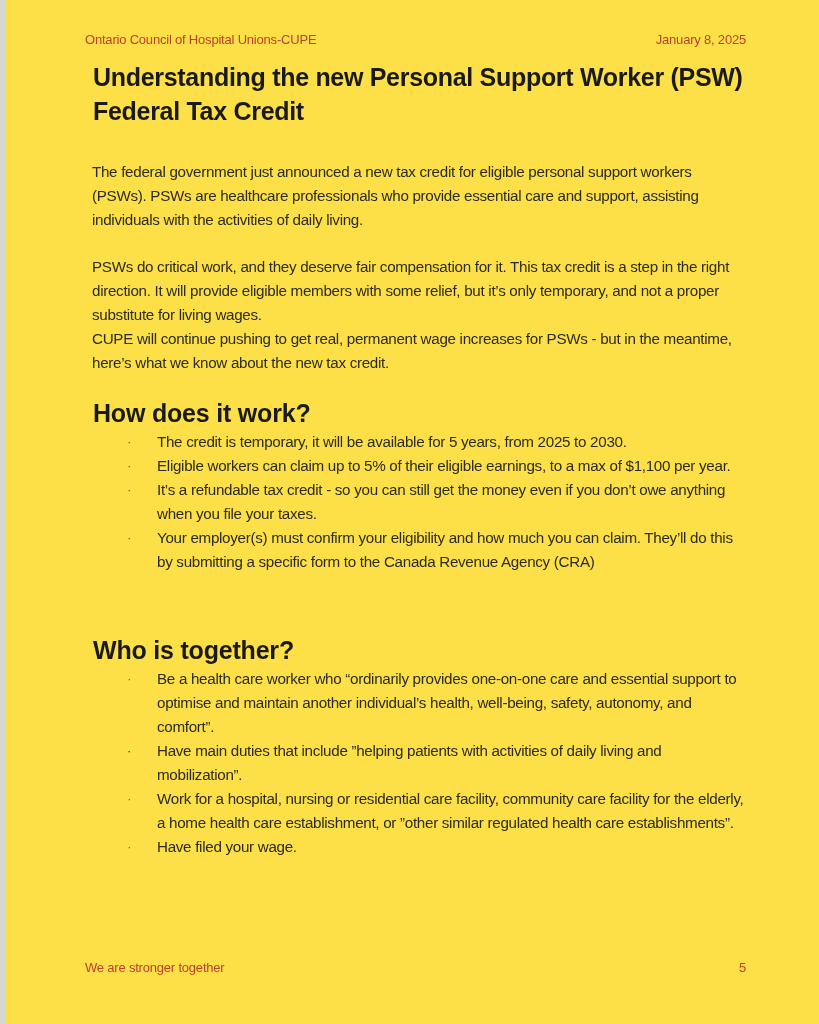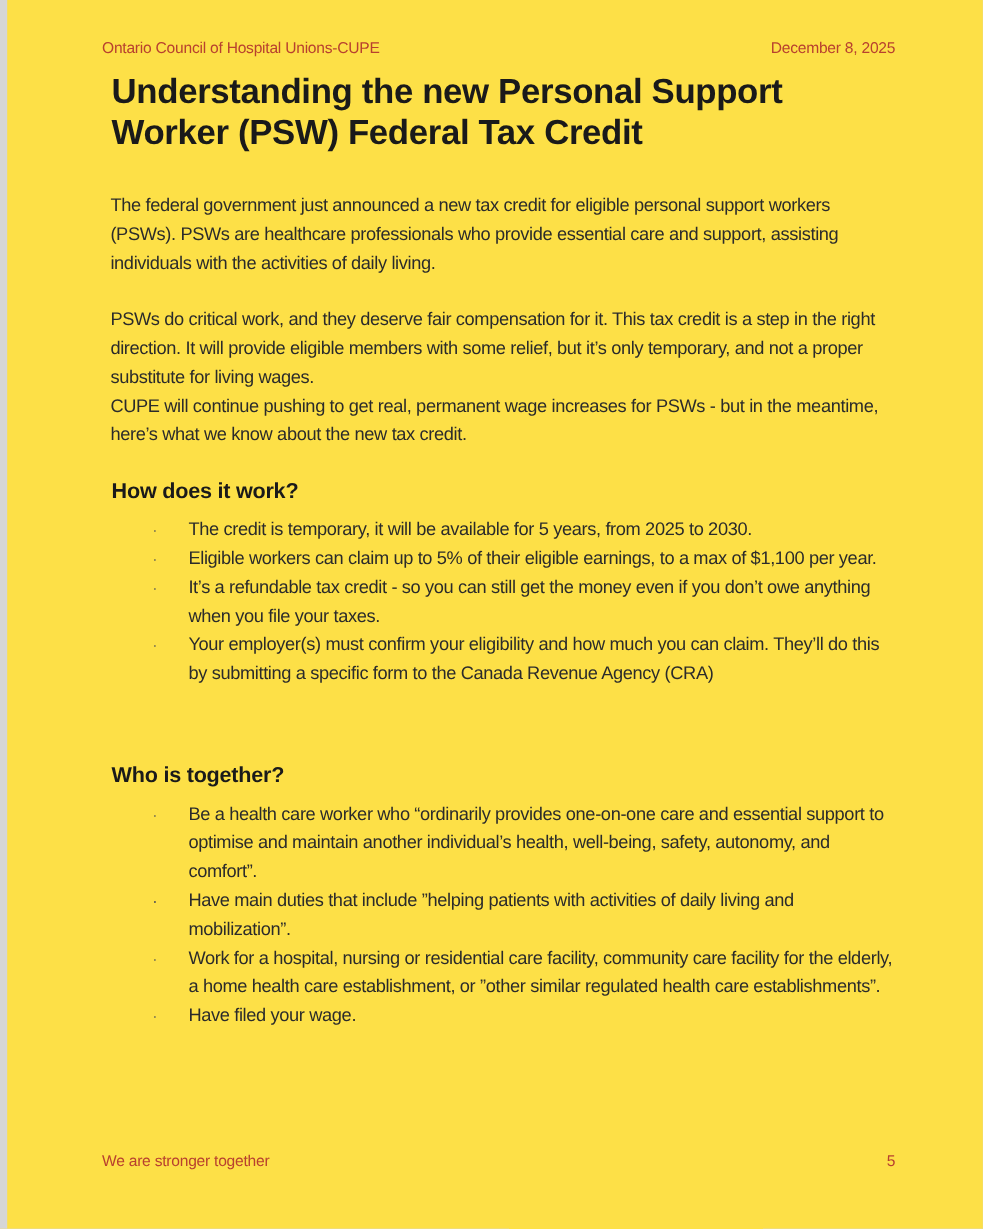--- a/index.html
+++ b/index.html
@@ -16,34 +16,34 @@
     .header-left, .header-right, .footer-left, .footer-right {
       position: absolute; font-size: 13px; color: #b8412f;
       font-family: "Liberation Sans", sans-serif; letter-spacing: -0.2px;
     }
     .header-left { left: 79px; top: 32px; }
     .header-right { right: 78px; top: 32px; }
     .footer-left { left: 79px; top: 960px; }
     .footer-right { right: 78px; top: 960px; }
     .title {
       position: absolute; left: 87px; top: 60px; width: 660px;
-      font-size: 29px; font-weight: bold; color: #1a1a1a;
+      font-size: 25px; font-weight: bold; color: #1a1a1a;
       line-height: 34px; margin: 0; letter-spacing: -0.3px;
     }
     .body {
       position: absolute; left: 86px; width: 640px;
       font-size: 15.2px; color: #2b2b2b; line-height: 24px;
       letter-spacing: -0.3px;
     }
     .body p { margin: 0; }
     #intro1 { top: 160px; }
     #intro2 { top: 255px; }
     .h2 {
       position: absolute; left: 87px; margin: 0;
-      font-size: 18px; font-weight: bold; color: #1a1a1a;
+      font-size: 25px; font-weight: bold; color: #1a1a1a;
       letter-spacing: -0.2px;
     }
     #how-heading { top: 399px; }
     #who-heading { top: 636px; }
     .bullets {
       position: absolute; left: 118px; width: 620px; margin: 0; padding: 0;
       list-style: none; font-size: 15.2px; color: #2b2b2b; line-height: 24px;
       letter-spacing: -0.3px;
     }
     .bullets li { position: relative; padding-left: 33px; }
@@ -52,21 +52,21 @@
       font-size: 12px;
     }
     #how-list { top: 430px; }
     #who-list { top: 667px; }
   </style>
 </head>
 <body>
 
 <div class="page">
   <div class="header-left">Ontario Council of Hospital Unions-CUPE</div>
-  <div class="header-right">December 8, 2025</div>
+  <div class="header-right">January 8, 2025</div>
 
   <h1 class="title">Understanding the new Personal Support Worker (PSW) Federal Tax Credit</h1>
 
   <div class="body" id="intro1">
     <p>The federal government just announced a new tax credit for eligible personal support workers (PSWs). PSWs are healthcare professionals who provide essential care and support, assisting individuals with the activities of daily living.</p>
   </div>
   <div class="body" id="intro2">
     <p>PSWs do critical work, and they deserve fair compensation for it. This tax credit is a step in the right direction. It will provide eligible members with some relief, but it’s only temporary, and not a proper substitute for living wages.</p>
     <p>CUPE will continue pushing to get real, permanent wage increases for PSWs - but in the meantime, here’s what we know about the new tax credit.</p>
   </div>

